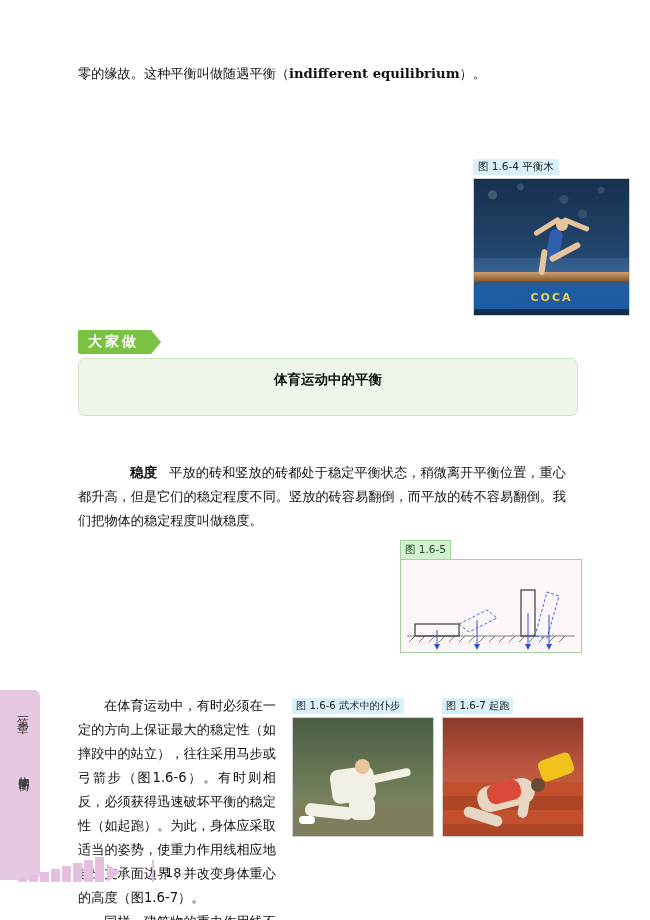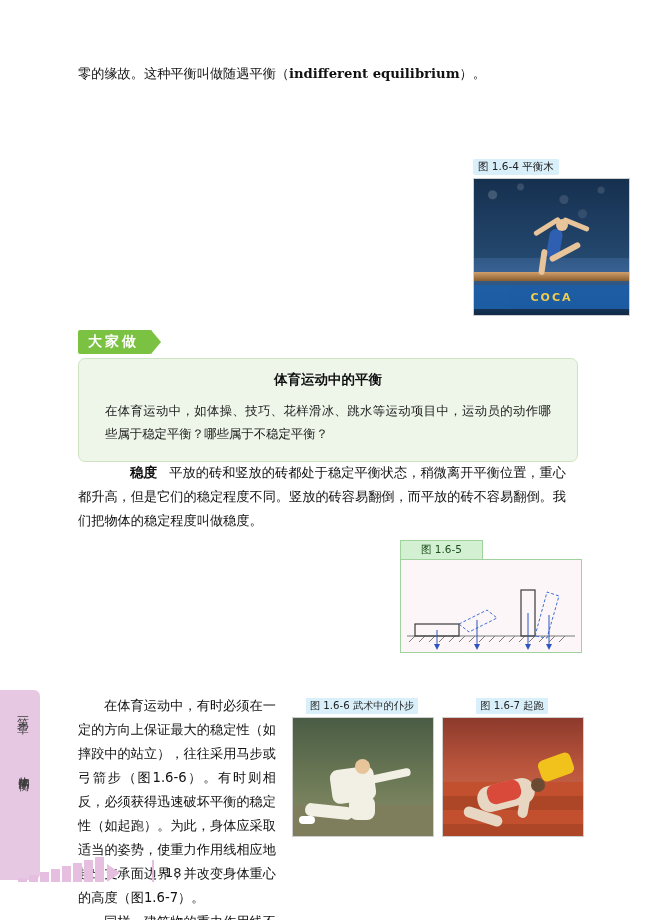--- a/index.html
+++ b/index.html
@@ -283,42 +283,41 @@
     position: absolute;
     left: 400px;
     top: 538px;
     width: 180px;
   }
   .diag-label {
     background: #d3f0d2;
     border: 1px solid #9fd29d;
     border-bottom: none;
     font-size: 10.5px;
-    padding: 2px 20px;
+    padding: 2px 4px;
     display: inline-block;
     color: #1c4d1c;
   }
   .diag-box {
     width: 180px;
     height: 92px;
     border: 1px solid #9fd29d;
     background: #fdf6f8;
     position: relative;
     overflow: hidden;
   }
 
   
   .fig-row {
     position: absolute;
     left: 292px;
     top: 694px;
     width: 290px;
     display: flex;
     gap: 10px;
-    text-align: center;
   }
   .fig-cell { width: 140px; }
   .fig-cap-2 {
     background: #d9f0fa;
     font-size: 10.2px;
     padding: 1px 4px;
     display: inline-block;
     margin-bottom: 3px;
     color: #222;
     white-space: nowrap;
@@ -388,21 +387,20 @@
   </div>
 
   <div class="content">
     <p class="para"><span>零的缘故。这种平衡叫做随遇平衡（</span><span class="bold-en">indifferent equilibrium</span><span>）。</span></p>
   </div>
 
   <div class="activity">
     <div class="act-tag">大家做</div>
     <div class="act-box">
       <div class="act-title">体育运动中的平衡</div>
-      <div class="act-body">在体育运动中，如体操、技巧、花样滑冰、跳水等运动项目中，运动员的动作哪些属于稳定平衡？哪些属于不稳定平衡？</div>
     </div>
   </div>
 
   <div class="sec-2">
     <p class="para" style="text-indent:26px;"><span class="term">稳度</span><span>平放的砖和竖放的砖都处于稳定平衡状态，稍微离开平衡位置，重心都升高，但是它们的稳定程度不同。竖放的砖容易翻倒，而平放的砖不容易翻倒。我们把物体的稳定程度叫做稳度。</span></p>
   </div>
 
   <div class="fig-diagram">
     <div class="diag-label">图 1.6-5</div>
     <div class="diag-box">

